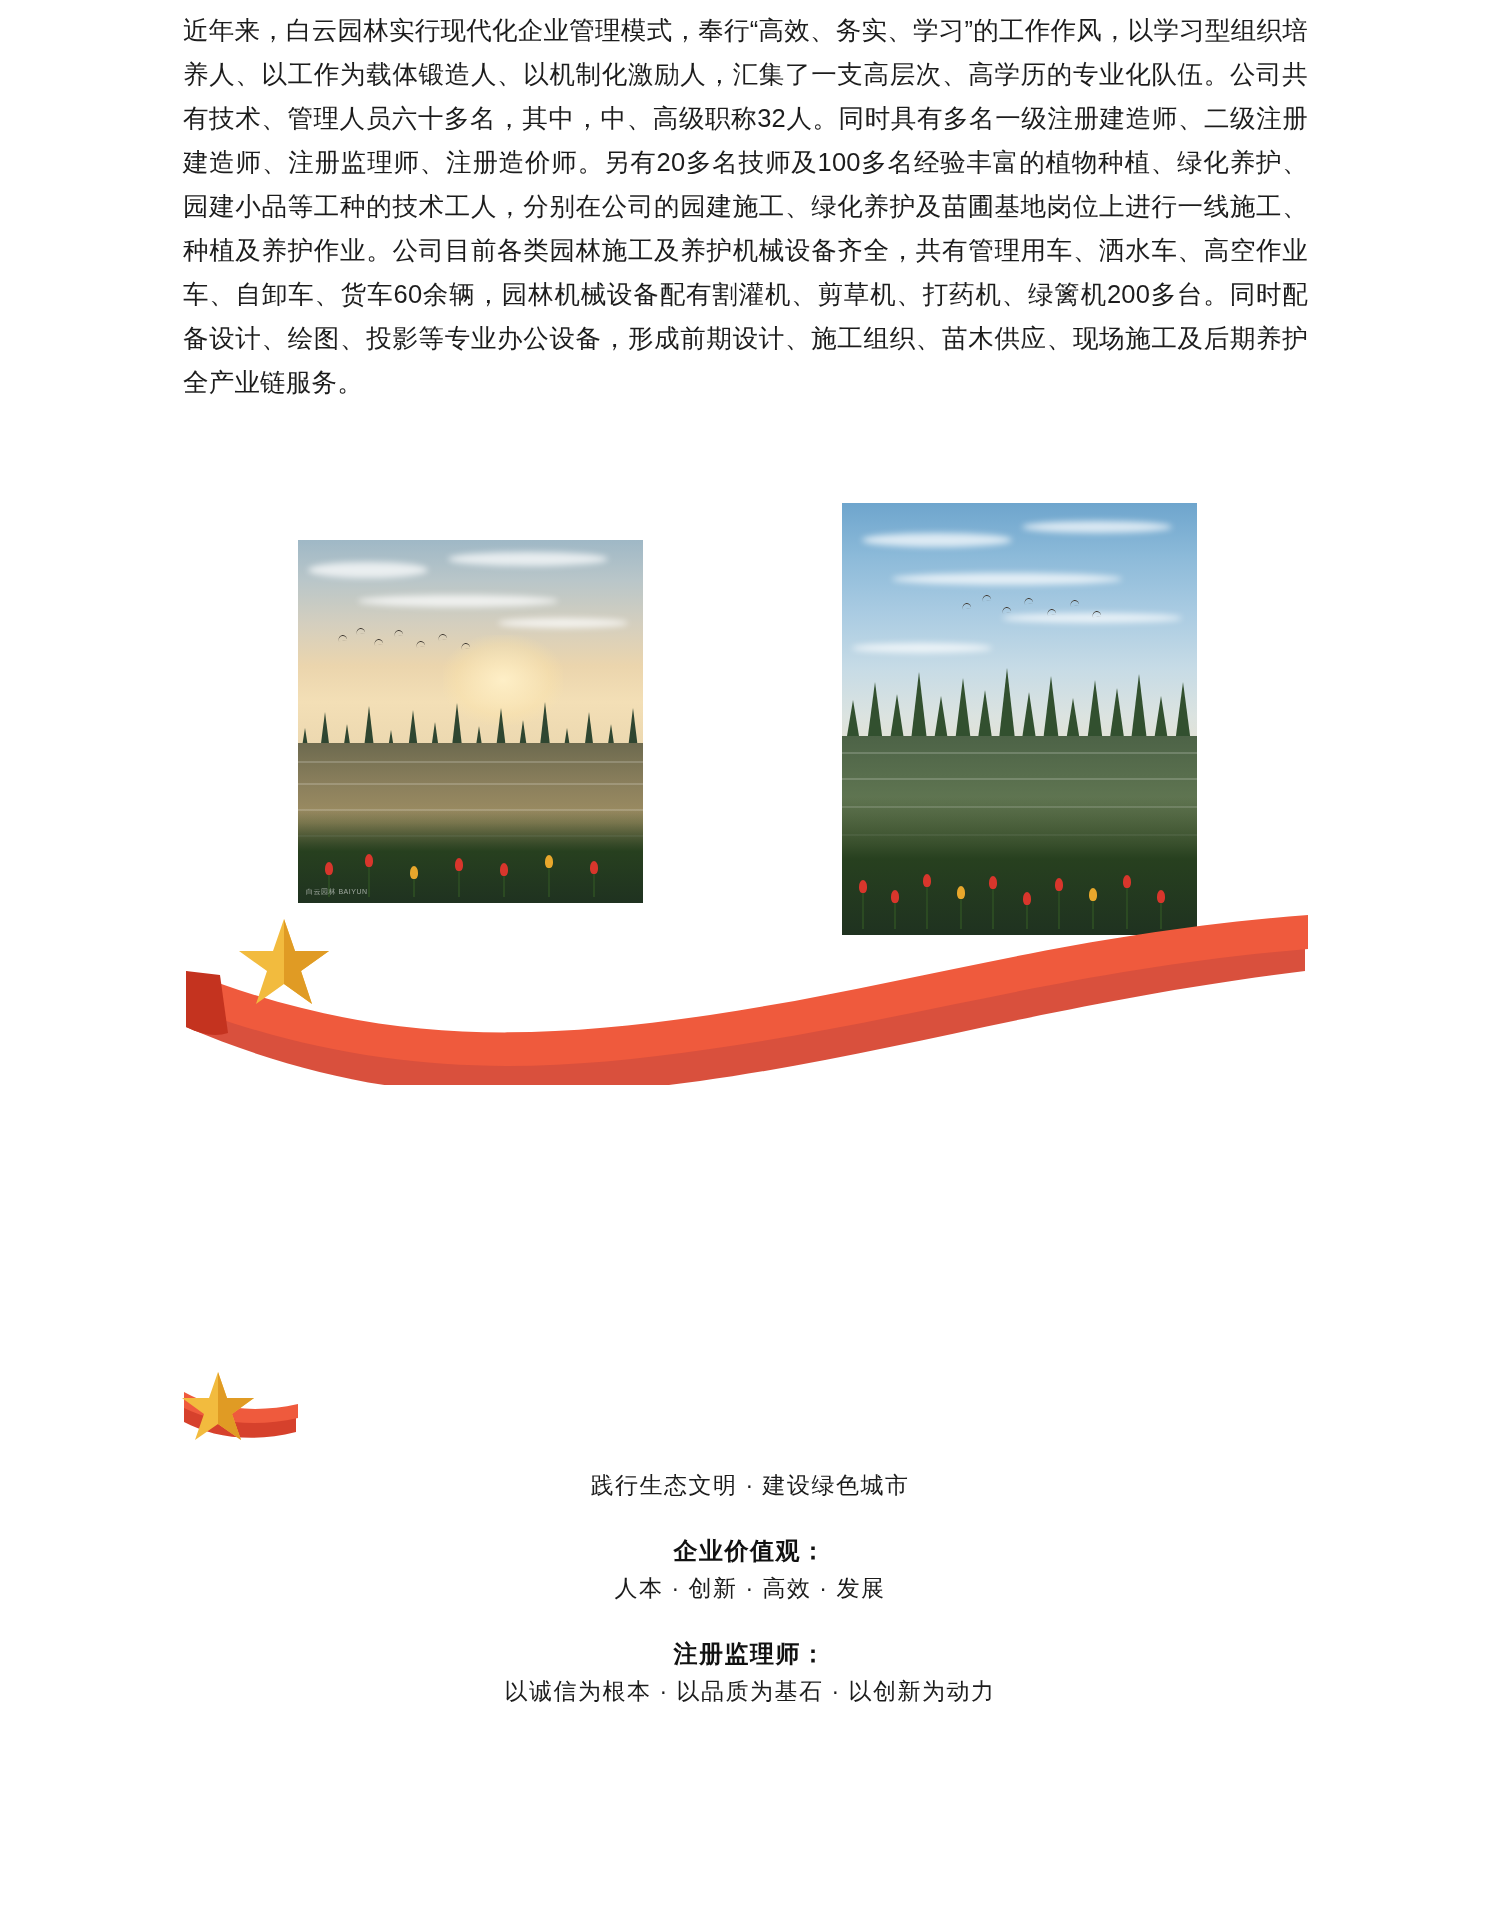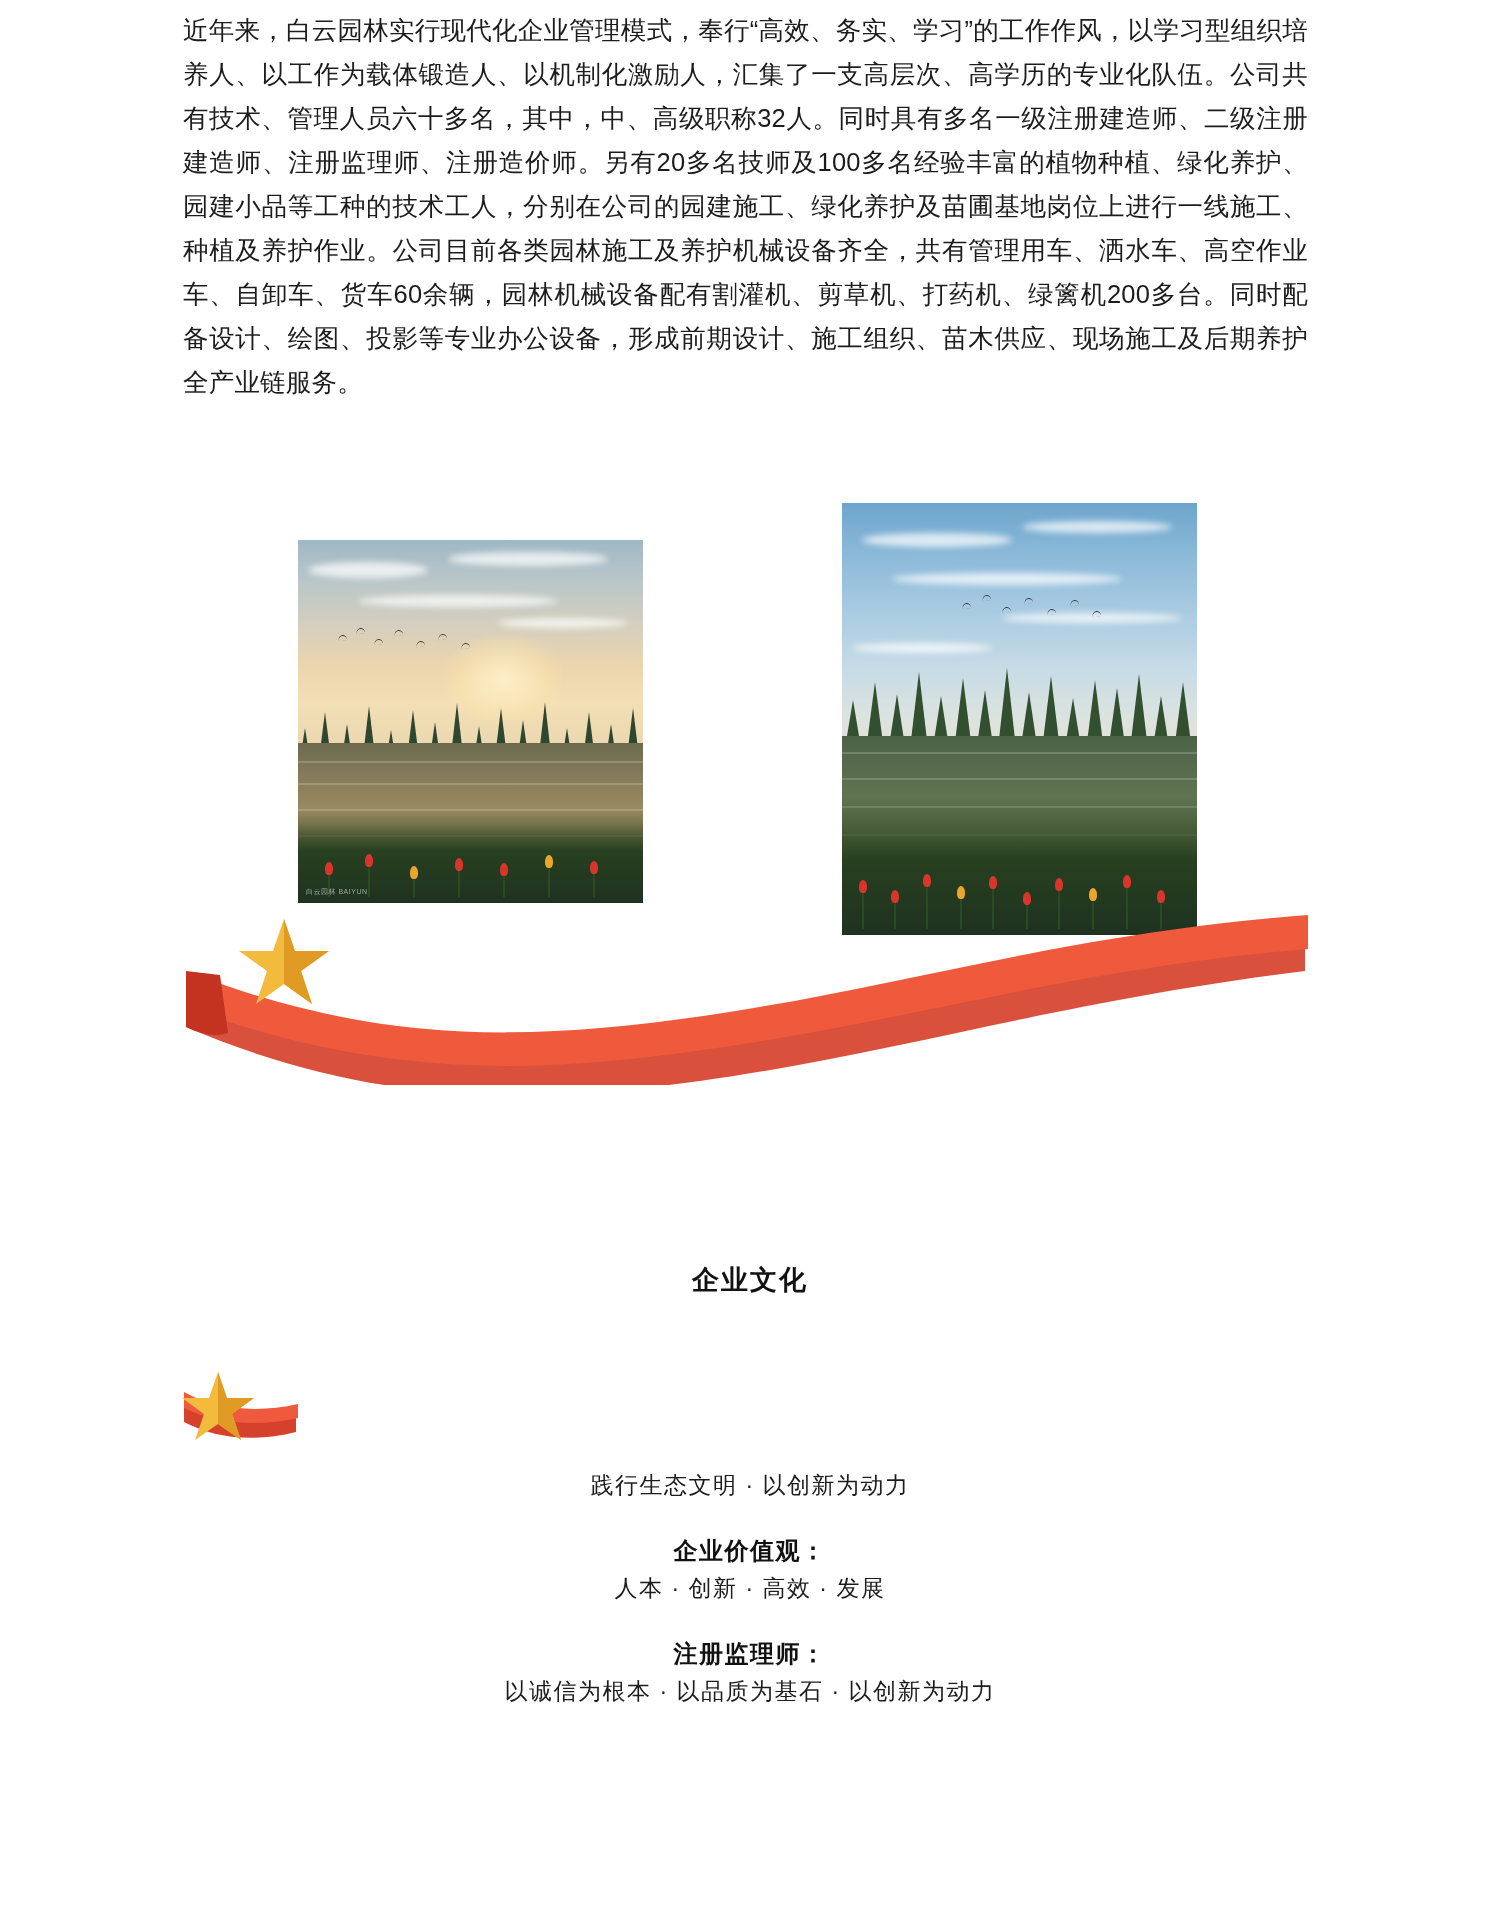--- a/index.html
+++ b/index.html
@@ -359,35 +359,34 @@
 
       <path d="M6,56 L6,112 C22,120 36,122 48,118 L40,60 Z" fill="#c4331f"></path>
 
       <g transform="translate(58,0)">
         <polygon points="46,4 57,36 91,36 63,56 74,89 46,69 18,89 29,56 1,36 35,36" fill="#f2bb3e"></polygon>
         <polygon points="46,4 57,36 91,36 63,56 74,89 46,69" fill="#e09b24"></polygon>
       </g>
     </svg>
   </div>
 
-  <div class="section-title">企业文化</div>
 
   <div class="star-ribbon-small">
     <svg width="160" height="90" viewBox="0 0 160 90" xmlns="http://www.w3.org/2000/svg">
       <path d="M4,34 C30,48 70,54 116,44 L116,62 C70,74 30,66 4,52 Z" fill="#d6412c"></path>
       <path d="M4,22 C32,38 74,44 118,34 L118,48 C74,58 32,52 4,38 Z" fill="#ef5a3d"></path>
       <g transform="translate(4,0)">
         <polygon points="34,2 43,28 70,28 48,44 57,70 34,54 11,70 20,44 -2,28 25,28" fill="#f2bb3e"></polygon>
         <polygon points="34,2 43,28 70,28 48,44 57,70 34,54" fill="#e09b24"></polygon>
       </g>
     </svg>
   </div>
 
   <div class="culture-block">
-    <p class="culture-line">践行生态文明 ·  以创新为动力</p>
+    <p class="culture-line">践行生态文明 ·  建设绿色城市</p>
 
     <p class="culture-head gap">企业价值观：</p>
     <p class="culture-line">人本 · 创新 ·  高效 ·  发展</p>
 
     <p class="culture-head gap">注册监理师：</p>
     <p class="culture-line last">以诚信为根本 ·  以品质为基石 · 以创新为动力</p>
   </div>
 
 </div>
 

